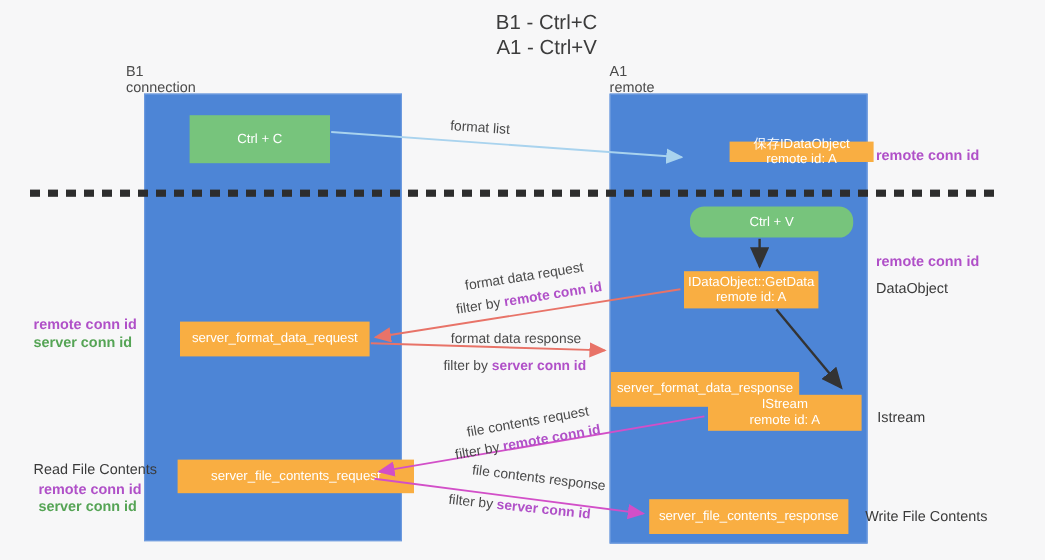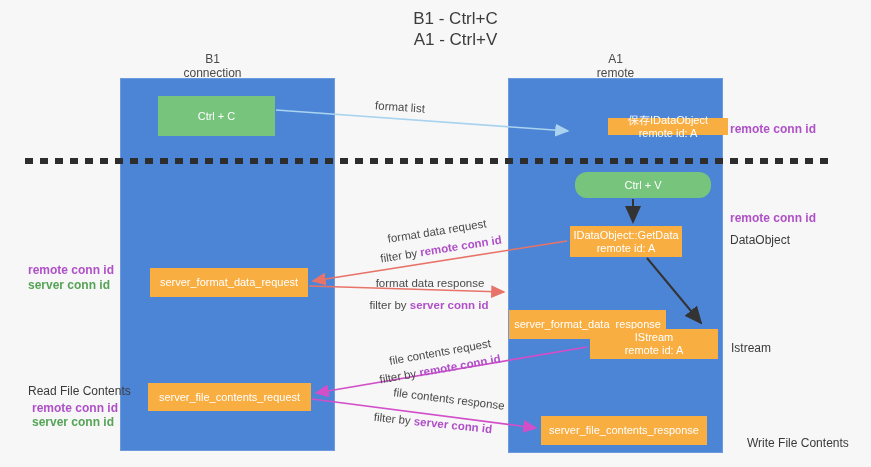--- a/index.html
+++ b/index.html
@@ -8,21 +8,21 @@
     background:#f7f7f8;
     font-family:"Liberation Sans","DejaVu Sans",sans-serif;
     -webkit-font-smoothing:antialiased;
   }
   .abs{position:absolute;}
   .title{
     left:0;top:8px;width:871px;text-align:center;
     font-size:17px;line-height:21px;color:#3c3c3c;padding-left:20px;
   }
   .col-header{
-    text-align:center;font-size:12px;line-height:14px;color:#4a4a4a;
+    font-size:12px;line-height:14px;color:#4a4a4a;
   }
   .column{
     background:#4d85d6;border:1px solid #6d9ade;box-sizing:border-box;
   }
   .box{
     box-sizing:border-box;color:#ffffff;text-align:center;font-size:11px;
     display:flex;flex-direction:column;justify-content:center;line-height:13px;
   }
   .green-box{background:#77c47c;}
   .orange-box{background:#f9ae42;}
@@ -85,21 +85,21 @@
 
 <div class="abs box orange-box" style="left:509px;top:279px;width:157px;height:29px;margin-top:31px;">
   <div>server_format_data_response</div>
 </div>
 
 <div class="abs box orange-box" style="left:590px;top:329px;width:128px;height:30px;">
   <div>IStream</div>
   <div>remote id: A</div>
 </div>
 
-<div class="abs box orange-box" style="left:148px;top:383px;width:163px;height:28px;">
+<div class="abs box orange-box" style="left:148px;top:383px;width:197px;height:28px;">
   <div>server_file_contents_request</div>
 </div>
 
 <div class="abs box orange-box" style="left:541px;top:416px;width:166px;height:29px;">
   <div>server_file_contents_response</div>
 </div>
 
 <svg class="overlay" width="871" height="467" viewBox="0 0 871 467">
   <defs>
     <marker id="head-blue" markerWidth="9" markerHeight="8" refX="8" refY="4" orient="auto">
@@ -135,19 +135,19 @@
 <div class="abs arrow-label" style="left:440px;top:352px;transform:translate(-50%,-50%) rotate(-10deg);">file contents request</div>
 <div class="abs arrow-label" style="left:440px;top:369px;transform:translate(-50%,-50%) rotate(-10deg);"><span>filter by </span><span class="purple-bold">remote conn id</span></div>
 
 <div class="abs arrow-label" style="left:449px;top:399px;transform:translate(-50%,-50%) rotate(7deg);">file contents response</div>
 <div class="abs arrow-label" style="left:433px;top:423px;transform:translate(-50%,-50%) rotate(6deg);"><span>filter by </span><span class="purple-bold">server conn id</span></div>
 
 <div class="abs side-label purple-bold" style="left:730px;top:122px;">remote conn id</div>
 <div class="abs side-label purple-bold" style="left:730px;top:211px;">remote conn id</div>
 <div class="abs side-label" style="left:730px;top:233px;">DataObject</div>
 <div class="abs side-label" style="left:731px;top:341px;">Istream</div>
-<div class="abs side-label" style="left:747px;top:423px;margin-top:13px;">Write File Contents</div>
+<div class="abs side-label" style="left:721px;top:423px;">Write File Contents</div>
 
 <div class="abs side-label purple-bold" style="left:28px;top:263px;">remote conn id</div>
 <div class="abs side-label green-bold" style="left:28px;top:278px;">server conn id</div>
 <div class="abs side-label" style="left:28px;top:384px;">Read File Contents</div>
 <div class="abs side-label purple-bold" style="left:32px;top:401px;">remote conn id</div>
 <div class="abs side-label green-bold" style="left:32px;top:415px;">server conn id</div>
 
 </body></html>

